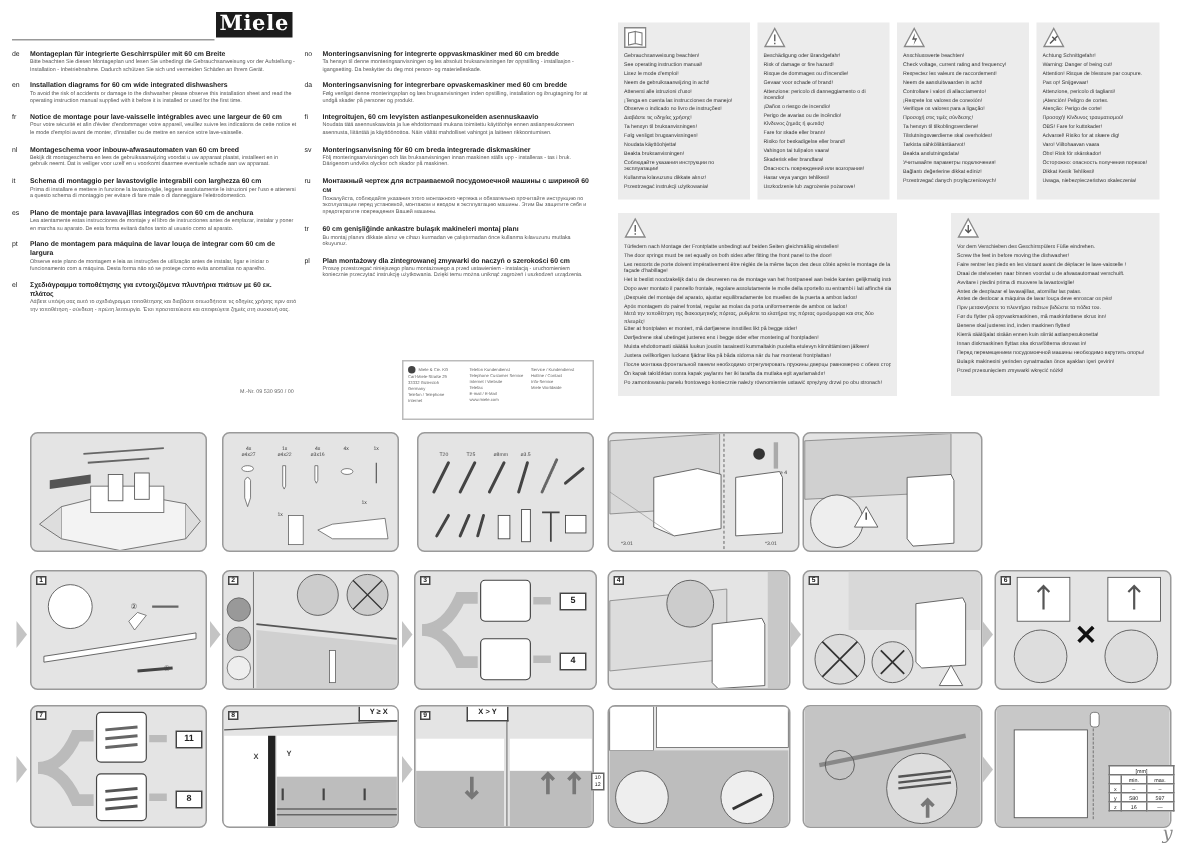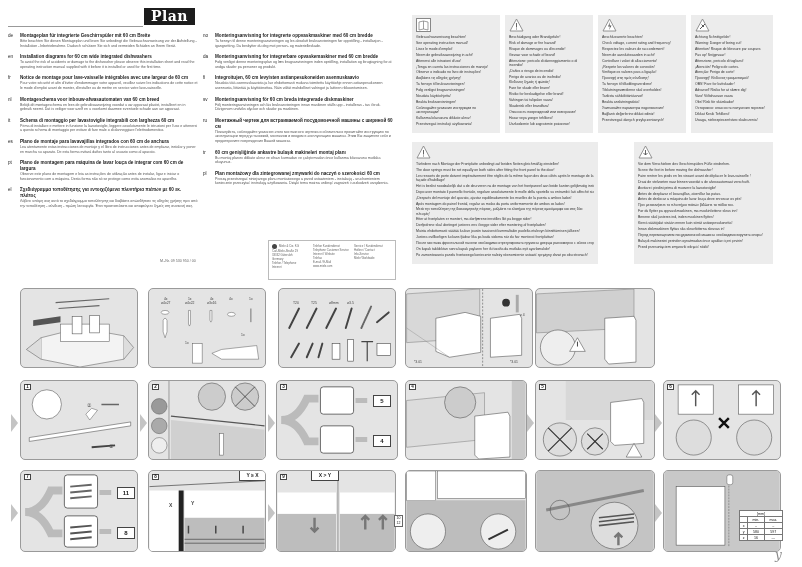--- a/index.html
+++ b/index.html
@@ -46,21 +46,21 @@
   .dim-table { position: absolute; left: 347px; top: 477px; width: 44px; background: #fff; border: 1px solid #555; font-size: 3.6px; border-collapse: collapse; }
   .dim-table td { border: 1px solid #777; text-align: center; height: 6px; padding: 0 1px; }
 
   .ref-tag { position: absolute; left: 394px; top: 515px; width: 9px; height: 12px; border: 1px solid #666; background: #fff; font-size: 3.5px;
              line-height: 5px; text-align: center; }
   .corner-mark { position: absolute; left: 775px; top: 548px; font-size: 12px; color: #888; font-family: "DejaVu Serif", serif; font-style: italic; }
 </style>
 </head>
 <body>
 
-<div class="logo">Plan</div>
+<div class="logo">Miele</div>
 <div class="logo-rule"></div>
 
 <div class="lang-col c1">
   <div class="lang-block">
       <div class="lang-head">
         <span class="lang-code">de</span>
         <span class="lang-title">Montageplan für integrierte Geschirrspüler mit 60 cm Breite</span>
       </div>
       <div class="lang-body">Bitte beachten Sie diesen Montageplan und lesen Sie unbedingt die Gebrauchsanweisung vor der Aufstellung - Installation - Inbetriebnahme. Dadurch schützen Sie sich und vermeiden Schäden an Ihrem Gerät.</div>
     </div>

